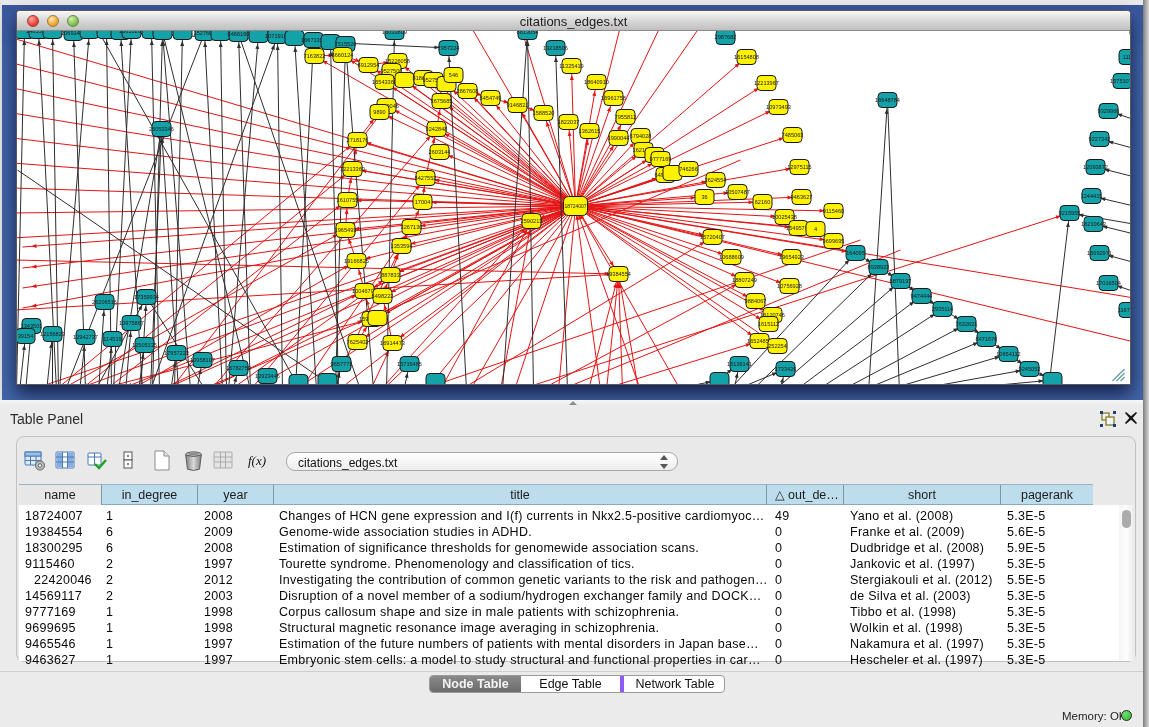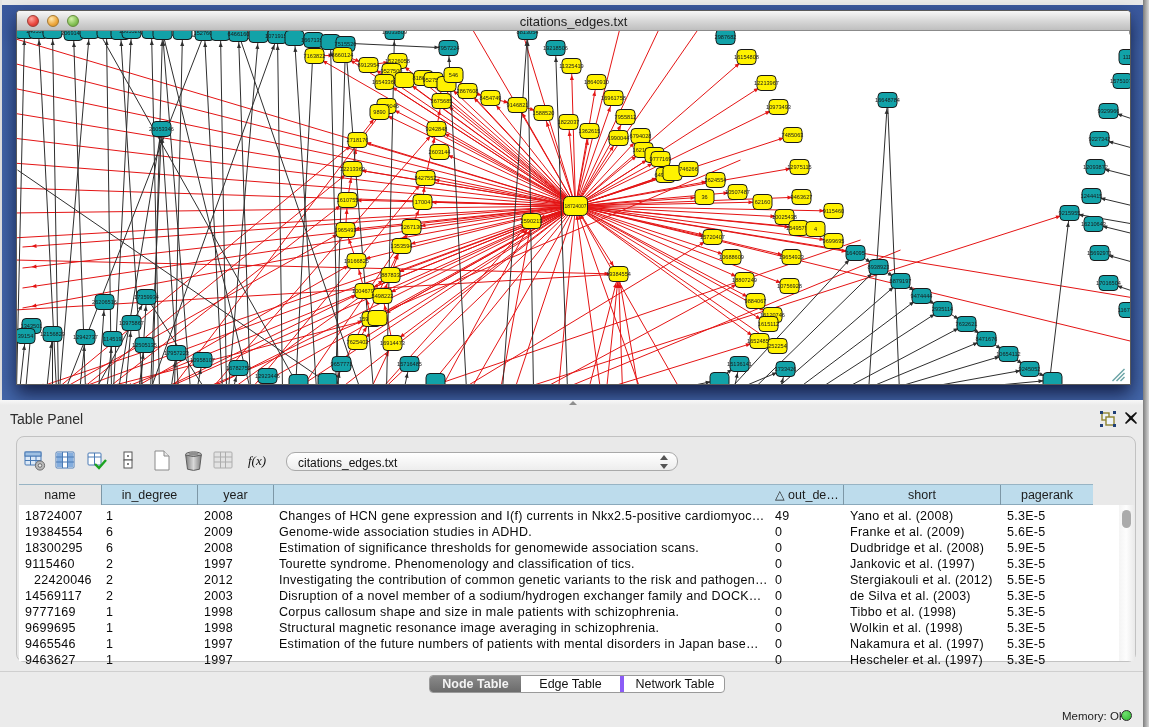--- a/index.html
+++ b/index.html
@@ -923,20 +923,21 @@
     <span class="ct">citations_edges.txt</span>
   <svg style="position:absolute;right:8px;top:2px;" width="10" height="14" viewBox="0 0 10 14">
     <path d="M5 0 L9 5 L1 5 Z" fill="#555"></path>
       <path d="M5 14 L9 9 L1 9 Z" fill="#555"></path>
   </svg>
 </div>
 <div id="thead">
   <div class="hcell" style="left:0; width:83px; background:#e7e7e7;">name</div>
   <div class="hcell" style="left:83px; width:96px;">in_degree</div>
   <div class="hcell" style="left:179px; width:76px;">year</div>
+  <div class="hcell" style="left:255px; width:493px;">title</div>
   <div class="hcell" style="left:748px; width:77px; text-align:left; padding-left:8px;">△ out_de…</div>
   <div class="hcell" style="left:825px; width:157px;">short</div>
   <div class="hcell" style="left:982px; width:92px; border-right:none;">pagerank</div>
 </div>
 <div id="tbody"></div>
 <div id="sbar"></div>
 <div id="sthumb"></div>
 <div class="trow" style="top:508px;">
 <span style="left:25px;">18724007</span>
     <span style="left:106px;">1</span>
@@ -1015,20 +1016,21 @@
 <span style="left:204px;">1997</span>
     <span style="left:279px;">Estimation of the future numbers of patients with mental disorders in Japan base…</span>
 <span style="left:775px;">0</span>
     <span style="left:850px;">Nakamura et al. (1997)</span>
 <span style="left:1007px;">5.3E-5</span>
   </div>
 <div class="trow" style="top:652px;">
 <span style="left:25px;">9463627</span>
     <span style="left:106px;">1</span>
 <span style="left:204px;">1997</span>
+    <span style="left:279px;">Embryonic stem cells: a model to study structural and functional properties in car…</span>
 <span style="left:775px;">0</span>
     <span style="left:850px;">Hescheler et al. (1997)</span>
 <span style="left:1007px;">5.3E-5</span>
   </div>
 <div id="tabline"></div>
 <div id="tabs">
     <div class="seg1">Node Table</div>
     <div class="seg2">Edge Table</div>
     <div class="seg3">Network Table</div>
   </div>

